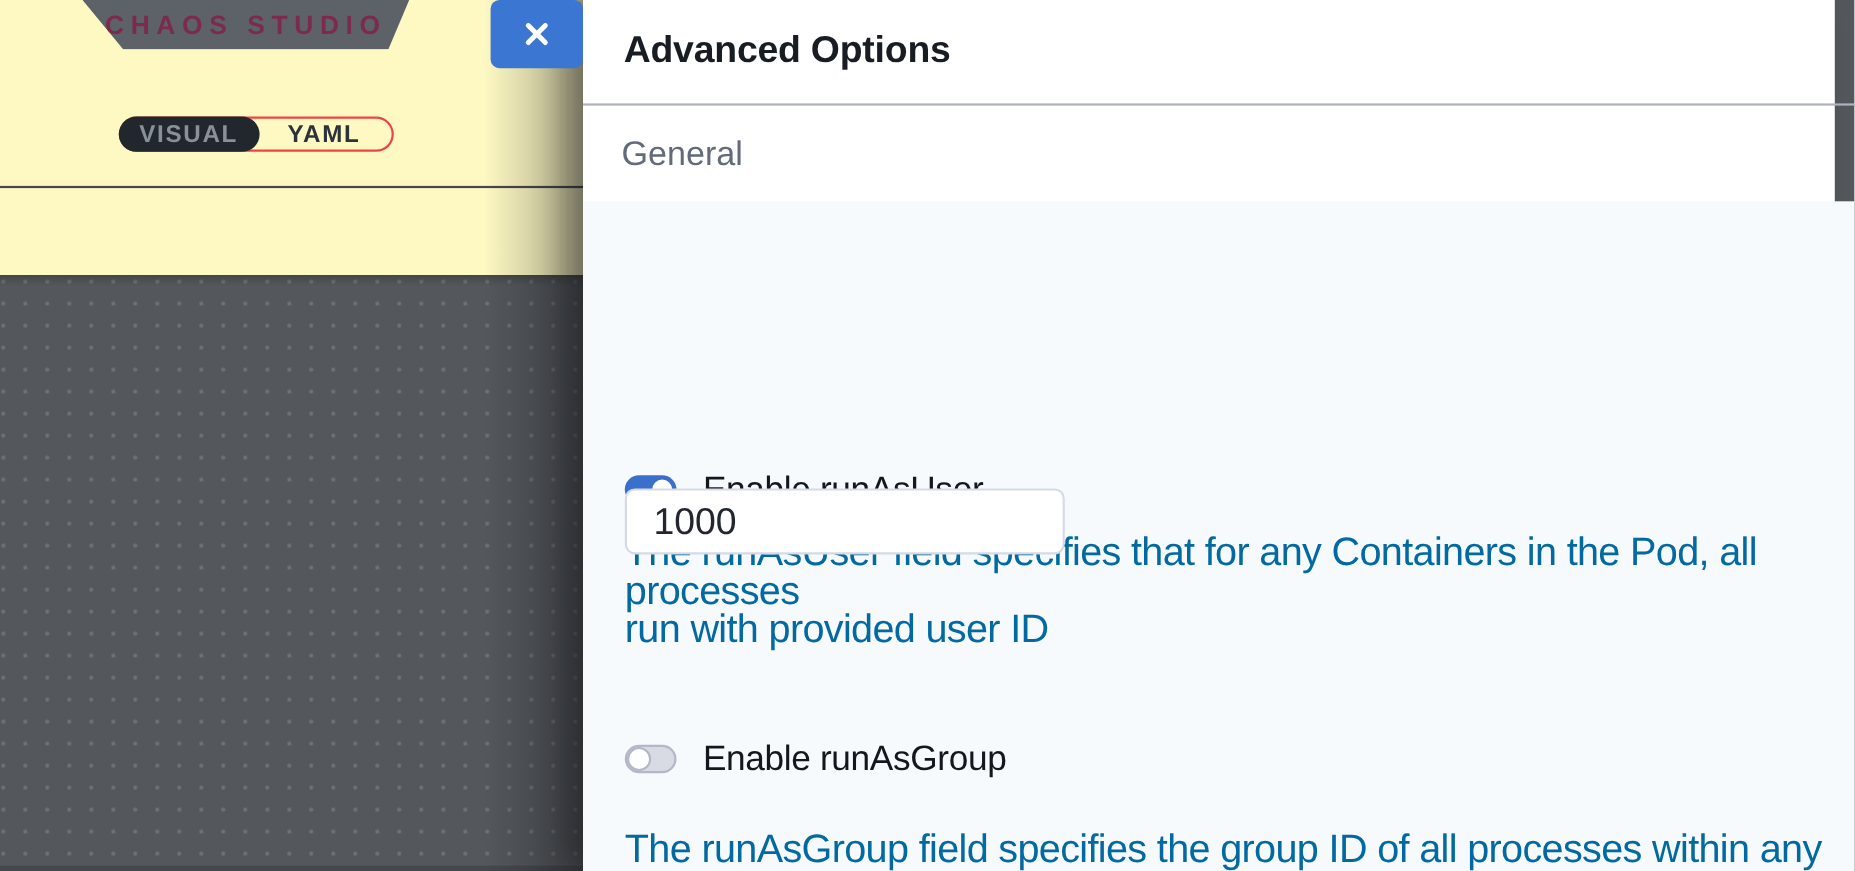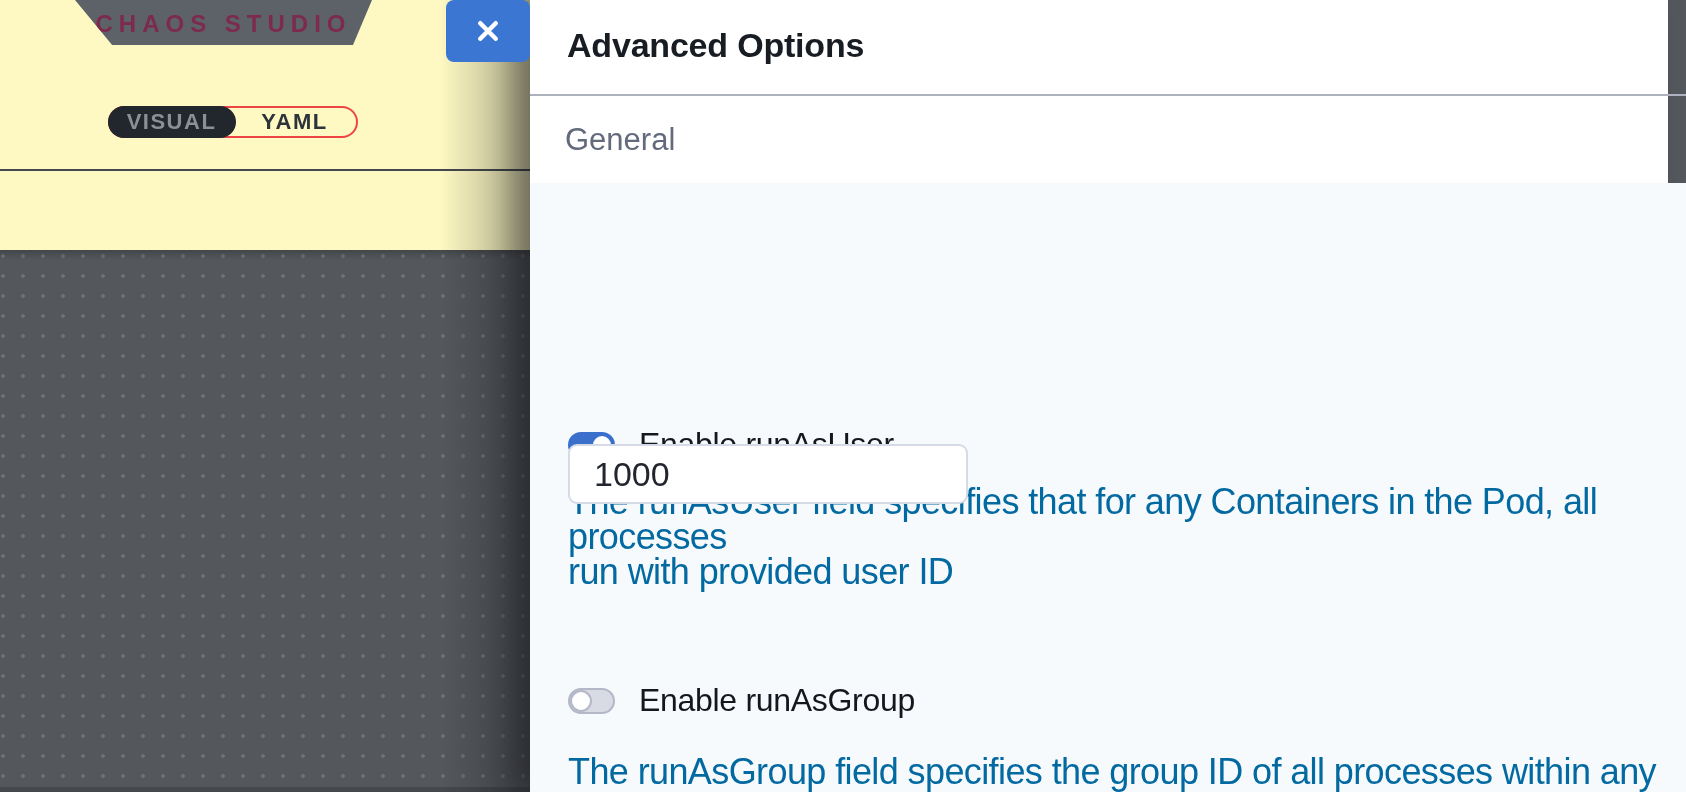--- a/index.html
+++ b/index.html
@@ -83,21 +83,21 @@
     height: 8px; border-radius: 4px; background: #3b76d2;
   }
 
   .panel-body {
     position: absolute; left: 0; top: 183px; width: 1156px; height: 609px;
     background: #f6fafd;
   }
 
   .toggle-row { position: absolute; display: flex; align-items: center; gap: 24px; }
   .row-user  { left: 38px; top: 243px; }
-  .row-group { left: 38px; top: 499px; }
+  .row-group { left: 38px; top: 488px; }
   .toggle-label { font-size: 32px; font-weight: 500; color: #14171e; letter-spacing: -0.3px; }
 
   .toggle { position: relative; width: 47px; height: 26px; border-radius: 13px; cursor: pointer; flex: none; }
   .toggle.on  { background: #3a70cc; }
   .toggle.off { background: #d8dae4; border: 2px solid #b3b7c7; }
   .toggle .knob { position: absolute; width: 22px; height: 22px; border-radius: 50%; background: #ffffff; }
   .toggle.on  .knob { top: 2px; right: 2px; border: 2px solid #3a70cc; }
   .toggle.off .knob { top: 0px; left: 0px; border: 2px solid #b3b7c7; }
 
   .desc {

